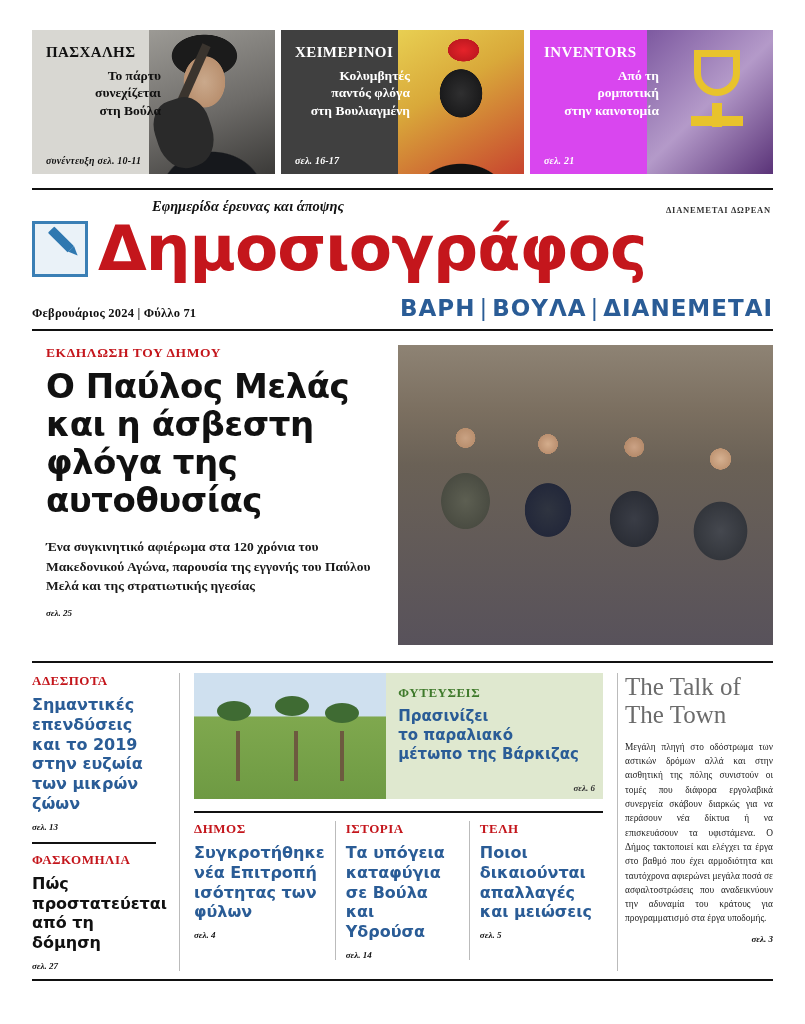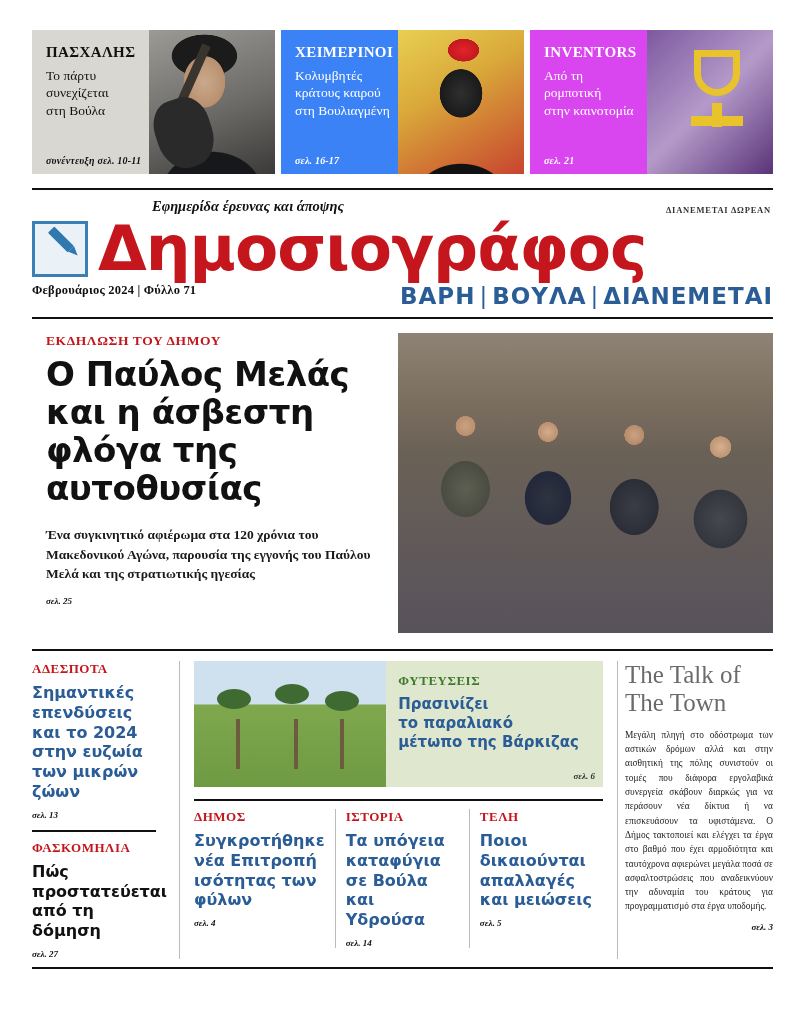--- a/index.html
+++ b/index.html
@@ -40,23 +40,24 @@
   }
   .tile .kicker {
     font-family: "Liberation Serif", serif;
     font-weight: bold;
     font-size: 15px;
     letter-spacing: .4px;
     margin-bottom: 6px;
   }
   .tile .lines {
     font-family: "Liberation Serif", serif;
-    font-weight: normal;
+    font-weight: bold;
     font-size: 13.5px;
     line-height: 1.28;
+    text-align: right;
   }
   .tile .ref {
     position: absolute;
     left: 14px;
     bottom: 8px;
     font-size: 10px;
     font-style: italic;
     font-weight: bold;
     letter-spacing: .2px;
     margin-top: 33px;
@@ -90,21 +91,21 @@
   .tile1 .neck {
     position: absolute;
     left: 30%; top: 8%;
     width: 9px; height: 74px;
     background: #3a342e;
     transform: rotate(24deg);
     z-index: 2;
   }
 
   
-  .tile2 { background: #3b82f6; color: #fff; }
+  .tile2 { background: #404040; color: #fff; }
   .tile2 .kicker { color: #ffffff; }
   .tile2 .art {
     background:
       radial-gradient(ellipse 22px 16px at 52% 14%, #e5232a 0%, #c11920 70%, rgba(0,0,0,0) 72%),
       radial-gradient(ellipse 30px 34px at 50% 44%, #2f2f30 0%, #1a1a1b 70%, rgba(0,0,0,0) 72%),
       radial-gradient(ellipse 64px 52px at 50% 120%, #111 0%, #111 74%, rgba(0,0,0,0) 76%),
       linear-gradient(150deg, #e8cf52 0%, #d9a93a 40%, #c8442f 100%);
   }
 
   
@@ -188,22 +189,22 @@
     font-family: "DejaVu Sans", sans-serif;
     font-weight: bold;
     font-size: 63px;
     line-height: .95;
     letter-spacing: -1px;
     color: #c4161c;
   }
   .mh-bottom {
     display: flex;
     justify-content: space-between;
-    align-items: flex-start;
-    margin-top: 4px;
+    align-items: flex-end;
+    margin-top: 16px;
     padding-bottom: 6px;
   }
   .mh-date {
     font-weight: bold;
     font-size: 12.5px;
     letter-spacing: .2px;
   }
   .mh-areas {
     font-family: "DejaVu Sans", sans-serif;
     font-weight: bold;
@@ -398,21 +399,21 @@
 στη Βούλα</div>
       </div>
       <div class="ref">συνέντευξη σελ. 10-11</div>
     </div>
 
     <div class="tile tile2">
       <div class="art"></div>
       <div class="txt">
         <div class="kicker">ΧΕΙΜΕΡΙΝΟΙ</div>
         <div class="lines" style="white-space: pre-line;">Κολυμβητές
-κράτους καιρού
+παντός φλόγα
 στη Βουλιαγμένη</div>
       </div>
       <div class="ref">σελ. 16-17</div>
     </div>
 
     <div class="tile tile3">
       <div class="art">
         <div class="trophy"></div>
         <div class="tbase"></div>
       </div>
@@ -453,21 +454,21 @@
       <div class="lead-ref">σελ. 25</div>
     </div>
     <div class="lead-photo"></div>
   </div>
 
   <div class="mid">
 
     <div class="col-left">
       <div>
         <div class="brief-kicker">ΑΔΕΣΠΟΤΑ</div>
-        <div class="brief-head">Σημαντικές επενδύσεις και το 2024 στην ευζωία των μικρών ζώων</div>
+        <div class="brief-head">Σημαντικές επενδύσεις και το 2019 στην ευζωία των μικρών ζώων</div>
         <div class="brief-ref">σελ. 13</div>
       </div>
       <div class="rule-dark"></div>
       <div>
         <div class="brief-kicker">ΦΑΣΚΟΜΗΛΙΑ</div>
         <div class="brief-head dark">Πώς προστατεύεται από τη δόμηση</div>
         <div class="brief-ref">σελ. 27</div>
       </div>
     </div>
 

